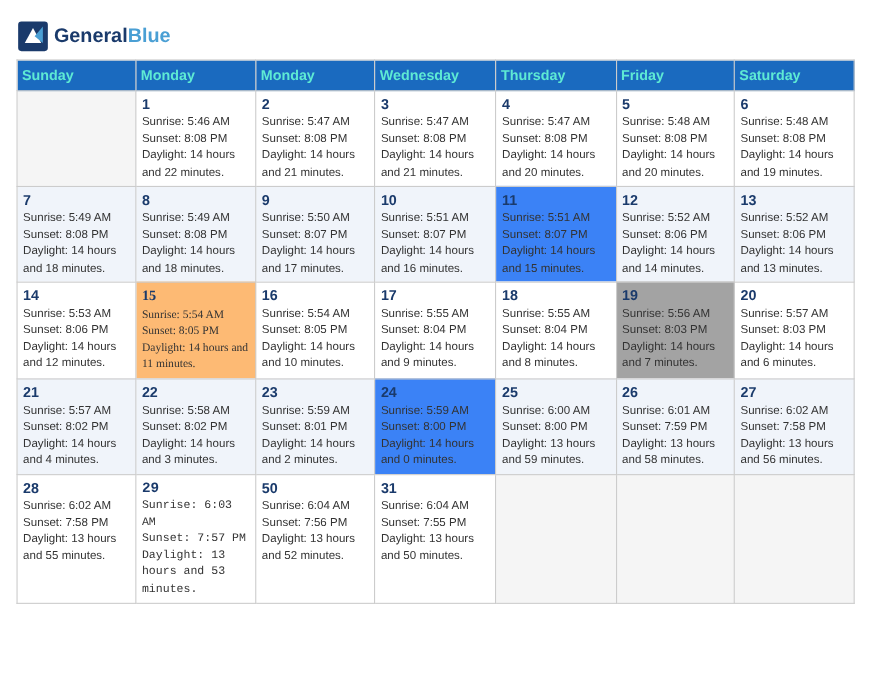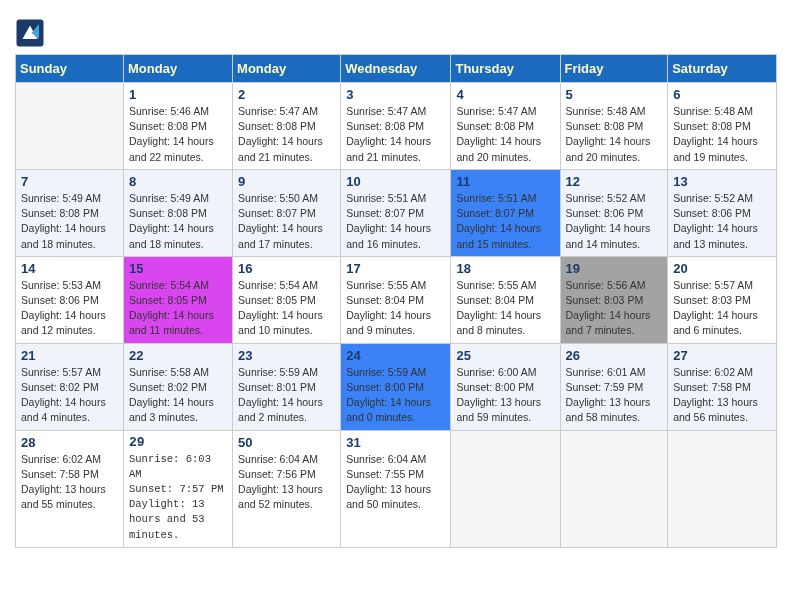--- a/index.html
+++ b/index.html
@@ -49,21 +49,21 @@
       color: #333;
       font-weight: normal;
     }
     .calendar {
       width: 100%;
       border-collapse: collapse;
       font-size: 11px;
     }
     .calendar th {
       background: #1a6abf;
-      color: #fef9c3;
+      color: #5eead4;
       padding: 6px 4px;
       text-align: left;
       font-size: 13px;
       font-weight: bold;
       border: 1px solid #ccc;
     }
     .calendar td {
       vertical-align: top;
       padding: 4px 5px;
       border: 1px solid #ccc;
@@ -95,20 +95,23 @@
 </head>
 <body>
 
 <div class="header-area">
   <div class="logo">
     <svg class="logo-icon" viewBox="0 0 40 40">
       <rect x="2" y="2" width="36" height="36" rx="4" fill="#1a3a6b"></rect>
       <polygon points="10,28 20,10 30,28" fill="#fff"></polygon>
       <polygon points="22,20 32,8 32,28" fill="#4a9fd4"></polygon>
     </svg>
+    <div class="logo-text">
+      <div>General<span>Blue</span></div>
+    </div>
   </div>
   <div class="title-block">
     <div class="month-title"></div>
     <div class="location"></div>
   </div>
 </div>
 
 <table class="calendar">
   <thead>
     <tr id="header-row">
@@ -177,21 +180,21 @@
         <td style="background: rgb(240, 244, 250);">
           <div class="day-num">13</div>
           <div class="day-info">Sunrise: 5:52 AM<br>Sunset: 8:06 PM<br>Daylight: 14 hours and 13 minutes.</div>
         </td>
       </tr>
       <tr>
         <td style="background: rgb(255, 255, 255);">
           <div class="day-num">14</div>
           <div class="day-info">Sunrise: 5:53 AM<br>Sunset: 8:06 PM<br>Daylight: 14 hours and 12 minutes.</div>
         </td>
-        <td style="background: #d946ef;">
+        <td style="background: #fdba74; font-family: Liberation Serif, serif;">
           <div class="day-num">15</div>
           <div class="day-info">Sunrise: 5:54 AM<br>Sunset: 8:05 PM<br>Daylight: 14 hours and 11 minutes.</div>
         </td>
         <td style="background: rgb(255, 255, 255);">
           <div class="day-num">16</div>
           <div class="day-info">Sunrise: 5:54 AM<br>Sunset: 8:05 PM<br>Daylight: 14 hours and 10 minutes.</div>
         </td>
         <td style="background: rgb(255, 255, 255);">
           <div class="day-num">17</div>
           <div class="day-info">Sunrise: 5:55 AM<br>Sunset: 8:04 PM<br>Daylight: 14 hours and 9 minutes.</div>

